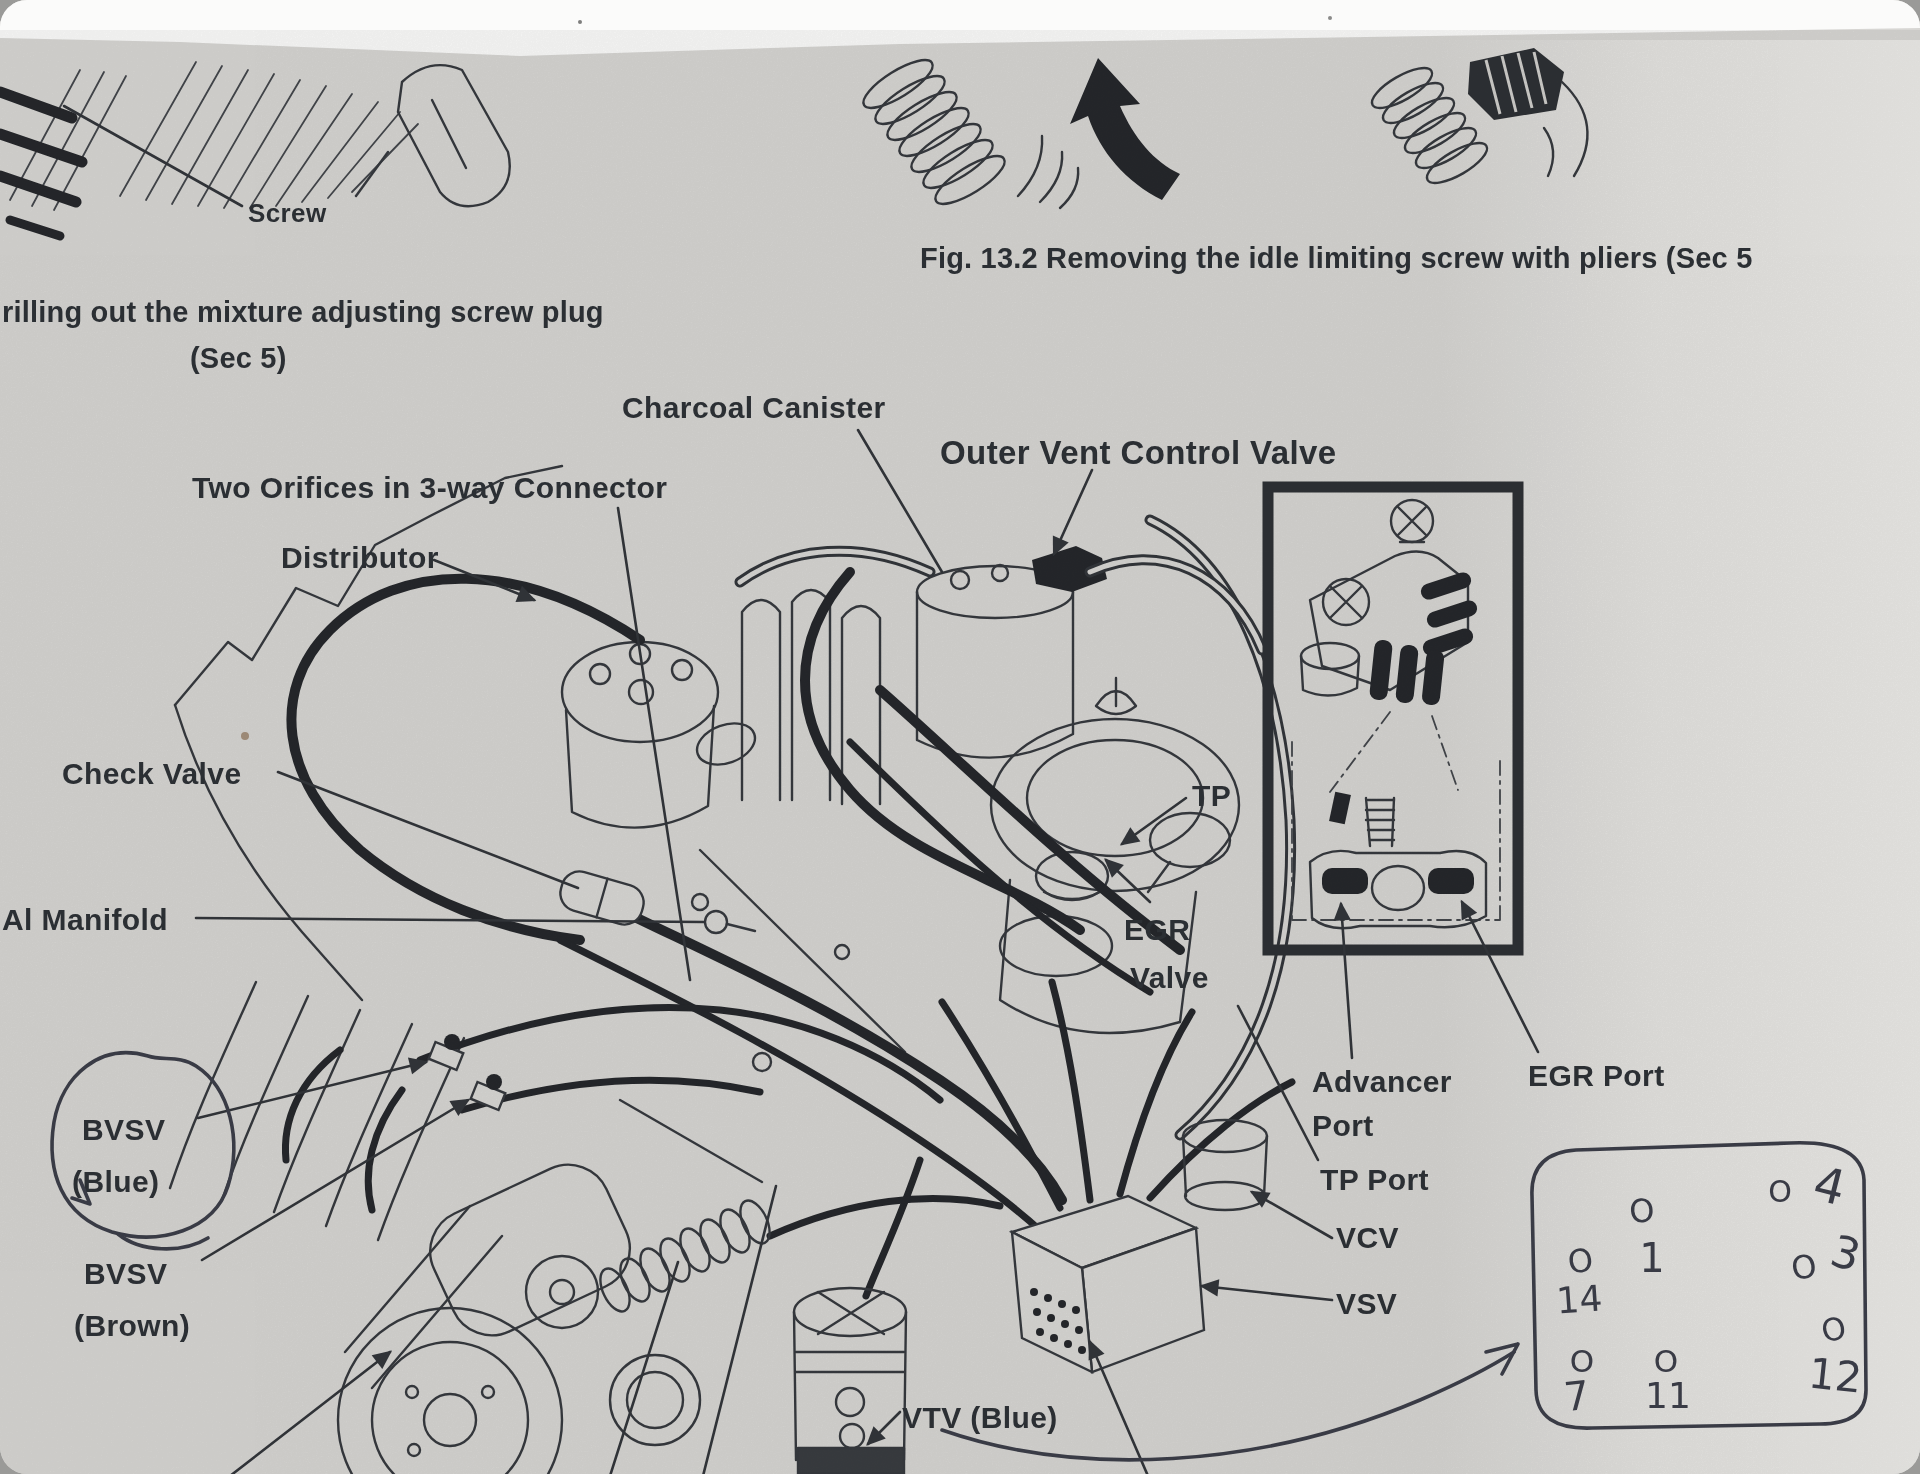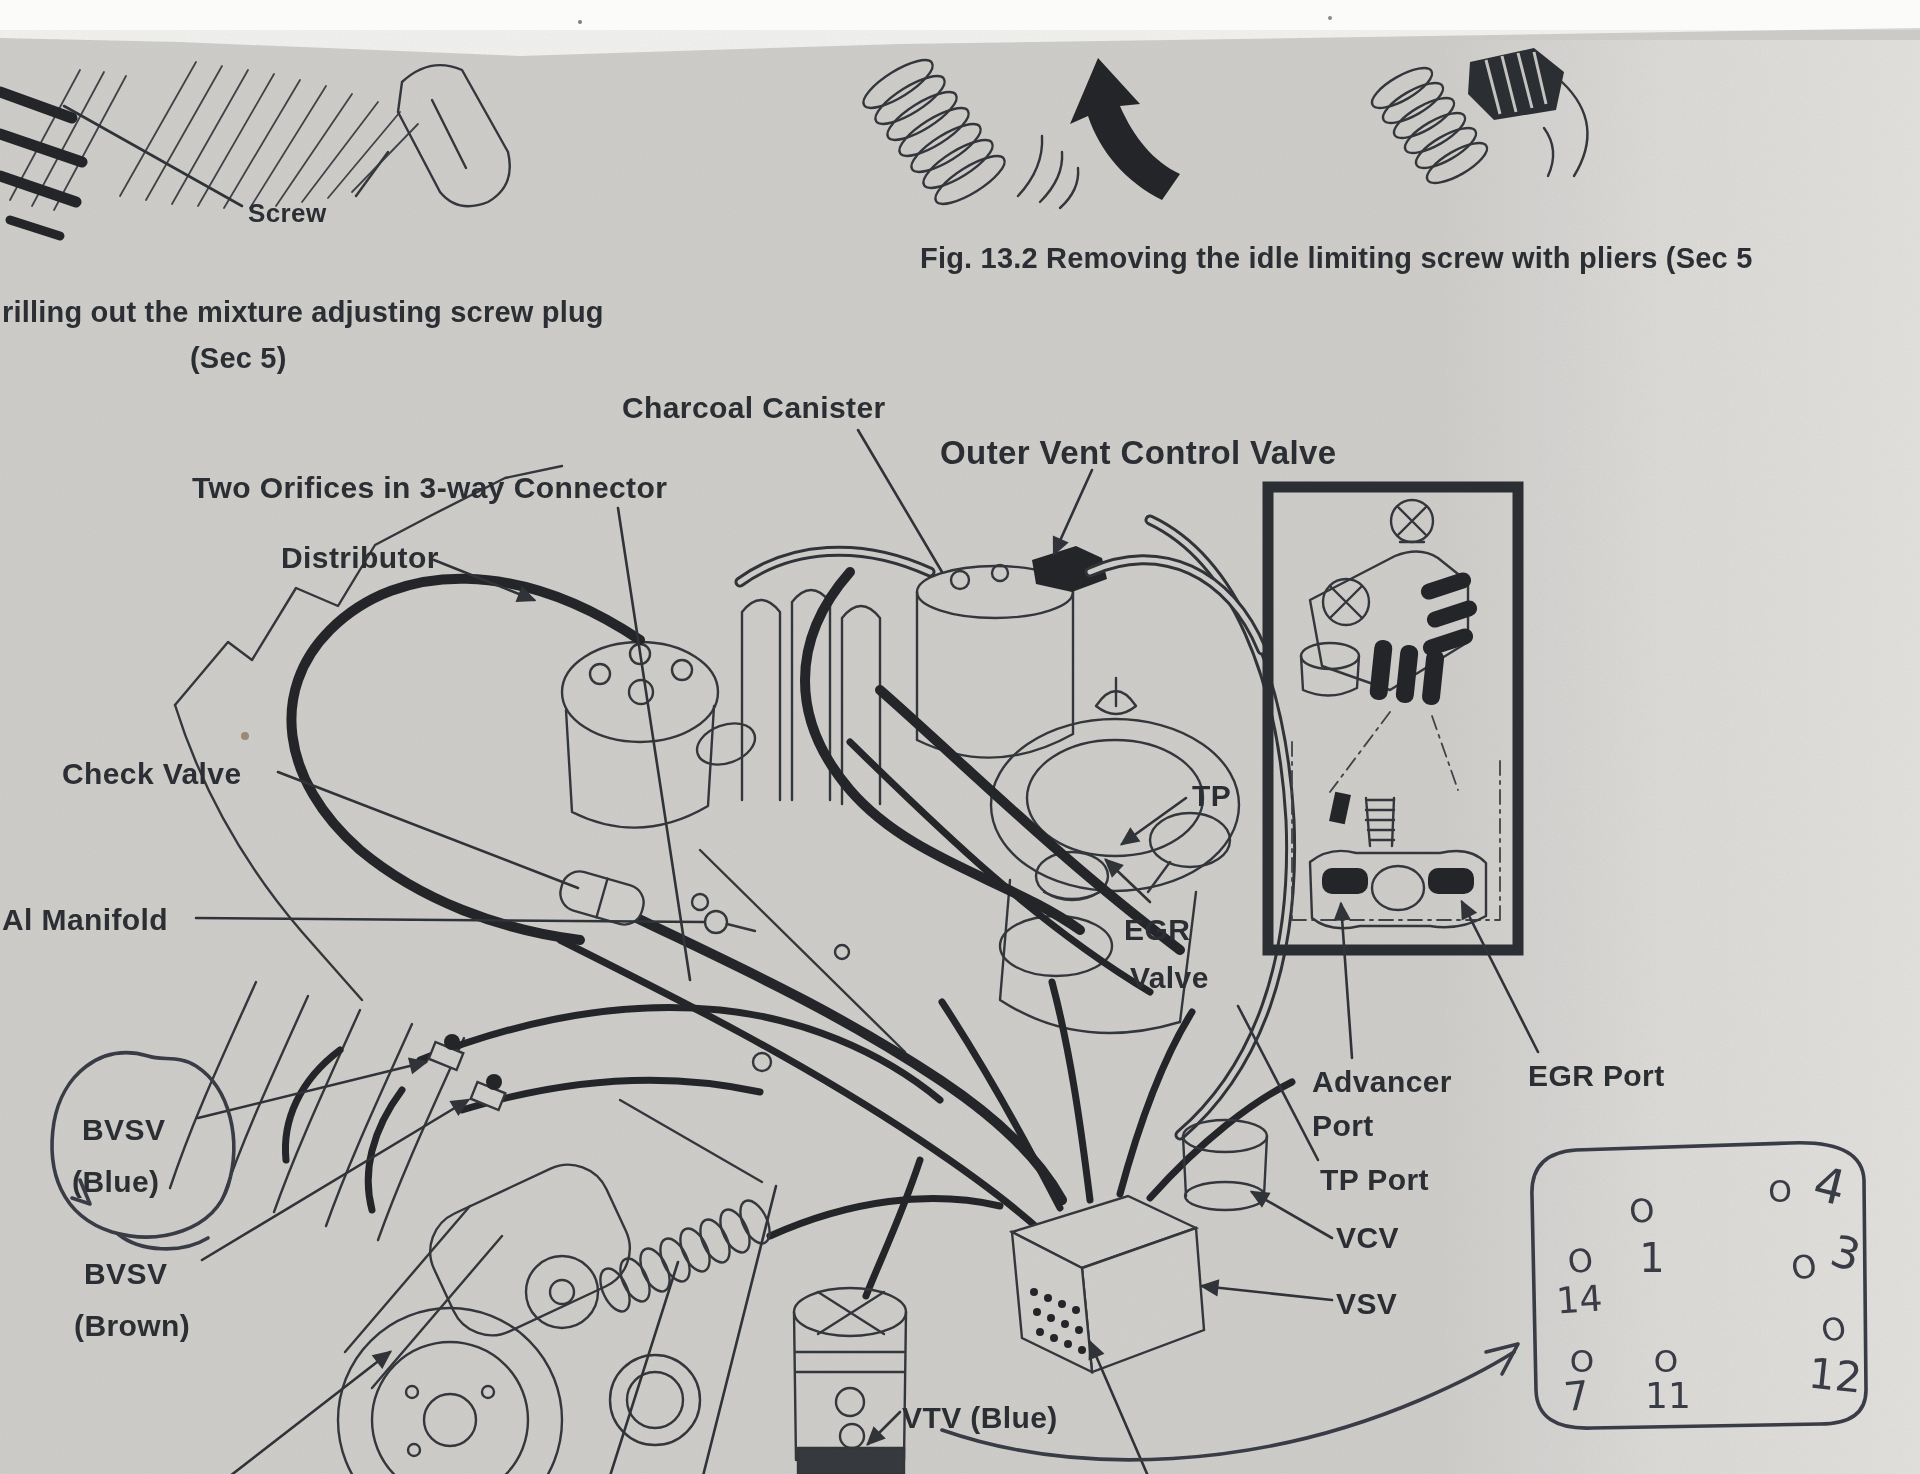--- a/index.html
+++ b/index.html
@@ -1,17 +1,17 @@
 <!DOCTYPE html>
 <html><head>
 <meta charset="utf-8">
 <style>
   html,body{margin:0;padding:0;background:#9a9a98;}
   .page{position:relative;width:1920px;height:1474px;overflow:hidden;background:#d7d6d3;
-        font-family:"Liberation Sans",sans-serif;}
+        font-family:"Liberation Sans",sans-serif;border-radius:27px;}
   svg{position:absolute;left:0;top:0;}
   .lbl{font-family:"Liberation Sans",sans-serif;font-weight:700;font-size:30px;fill:#2e3237;letter-spacing:.4px;}
   .lbl-sm{font-size:26px;}
   .lbl-lg{font-size:33px;}
   .cap{font-family:"Liberation Sans",sans-serif;font-weight:700;font-size:29px;fill:#2e3237;letter-spacing:.2px;}
   .hw{font-family:"DejaVu Sans",sans-serif;fill:#3d3f4a;}
   .ink{stroke:#373a3f;fill:none;stroke-width:2.4;stroke-linecap:round;stroke-linejoin:round;}
   .ink-thin{stroke:#44474c;fill:none;stroke-width:1.8;stroke-linecap:round;}
   .hose{stroke:#26282c;fill:none;stroke-width:10;stroke-linecap:round;}
   .hose-mid{stroke:#26282c;fill:none;stroke-width:7;stroke-linecap:round;}

